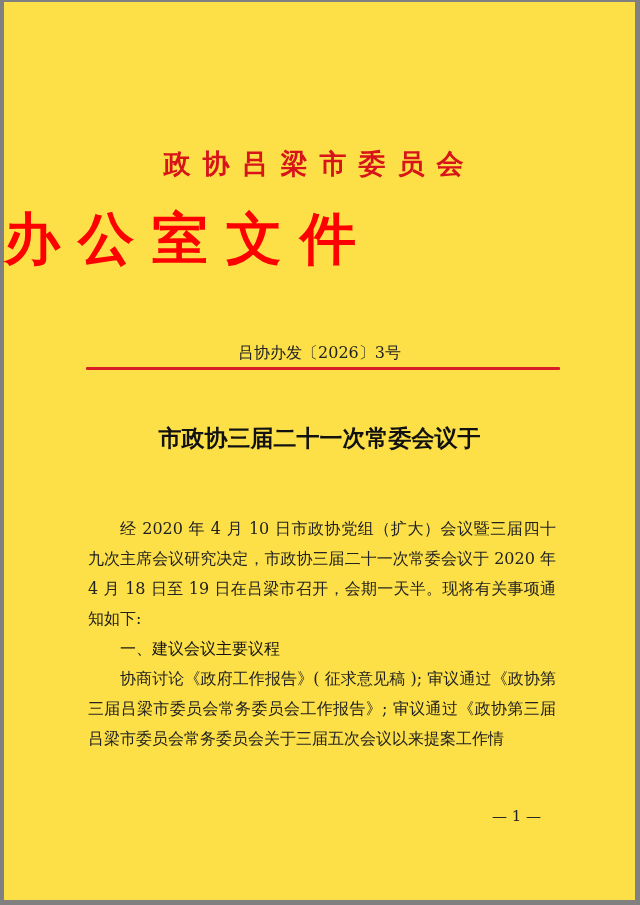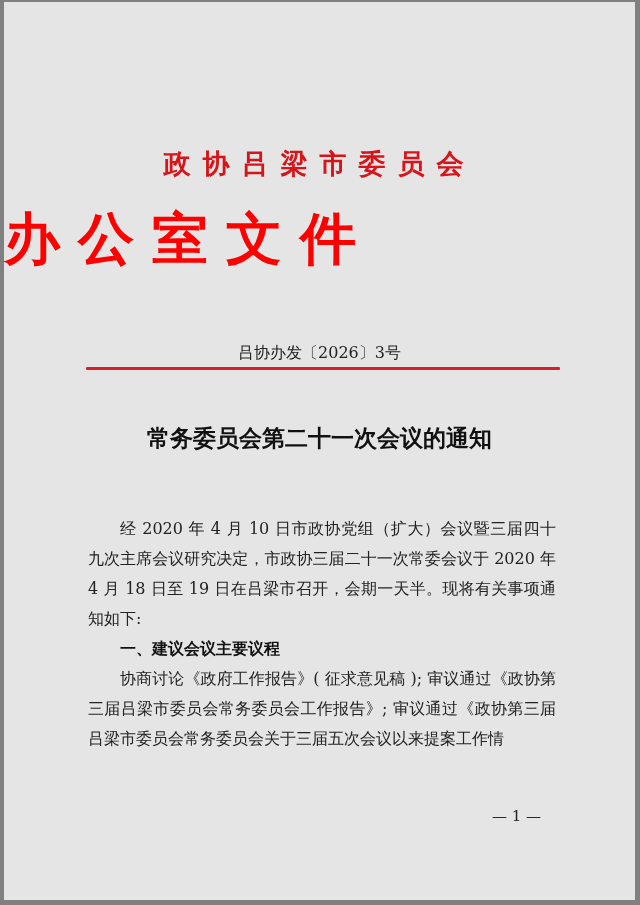--- a/index.html
+++ b/index.html
@@ -2,21 +2,21 @@
 <html><head>
 <meta charset="utf-8">
 <style>
   html, body { margin: 0; padding: 0; }
   body {
     width: 640px; height: 905px; background: #808080; position: relative; overflow: hidden;
     font-family: "DejaVu Serif", "Liberation Serif", serif;
   }
   .page {
     position: absolute; left: 4px; top: 2px; width: 631px; height: 898px;
-    background: #e5e5e5;
+    background: #fde047;
   }
   .org-name {
     position: absolute; left: 0; width: 631px; top: 144px; text-align: center;
     color: #d7141a; font-size: 27px; letter-spacing: 12px; font-weight: bold;
     line-height: 36px;
   }
   .doc-type {
     position: absolute; left: 0; width: 631px; top: 200px; text-align: left;
     color: #ff0000; font-size: 56px; letter-spacing: 18px; font-weight: bold;
     line-height: 72px;
@@ -34,37 +34,37 @@
     color: #111; font-size: 23px; font-weight: bold; line-height: 36px;
   }
   .body-text {
     position: absolute; left: 84px; width: 468px; top: 512px;
     color: #222; font-size: 16px; line-height: 30px;
   }
   .body-text p { margin: 0; text-align: justify; text-align-last: left; }
   .body-text .indent { text-indent: 32px; }
   .body-text .heading {
     text-indent: 32px; font-family: "DejaVu Sans", "Liberation Sans", sans-serif;
-    font-weight: bold; color: #111;
+    font-weight: normal; color: #111;
   }
   .page-num {
     position: absolute; left: 488px; top: 804px; color: #222; font-size: 15px; line-height: 20px;
   }
 </style>
 </head>
 <body>
 
 <div class="page">
   <div class="org-name">政协吕梁市委员会</div>
   <div class="doc-type">办公室文件</div>
   <div class="doc-number">吕协办发〔2026〕3号</div>
   <div class="red-rule"></div>
 
   <div class="title">
-    <div>常务委员会第二十一次会议的通知</div>
+    <div>市政协三届二十一次常委会议于</div>
   </div>
 
   <div class="body-text">
     <p class="indent">经 2020 年 4 月 10 日市政协党组（扩大）会议暨三届四十九次主席会议研究决定，市政协三届二十一次常委会议于 2020 年 4 月 18 日至 19 日在吕梁市召开，会期一天半。现将有关事项通知如下:</p>
     <p class="heading">一、建议会议主要议程</p>
     <p class="indent">协商讨论《政府工作报告》( 征求意见稿 ); 审议通过《政协第三届吕梁市委员会常务委员会工作报告》; 审议通过《政协第三届吕梁市委员会常务委员会关于三届五次会议以来提案工作情</p>
   </div>
 
   <div class="page-num">— 1 —</div>
 </div>

